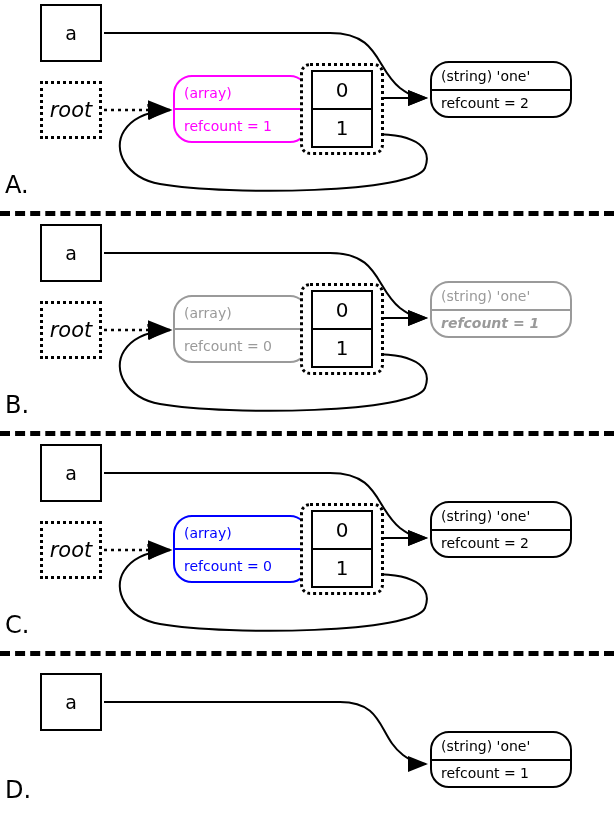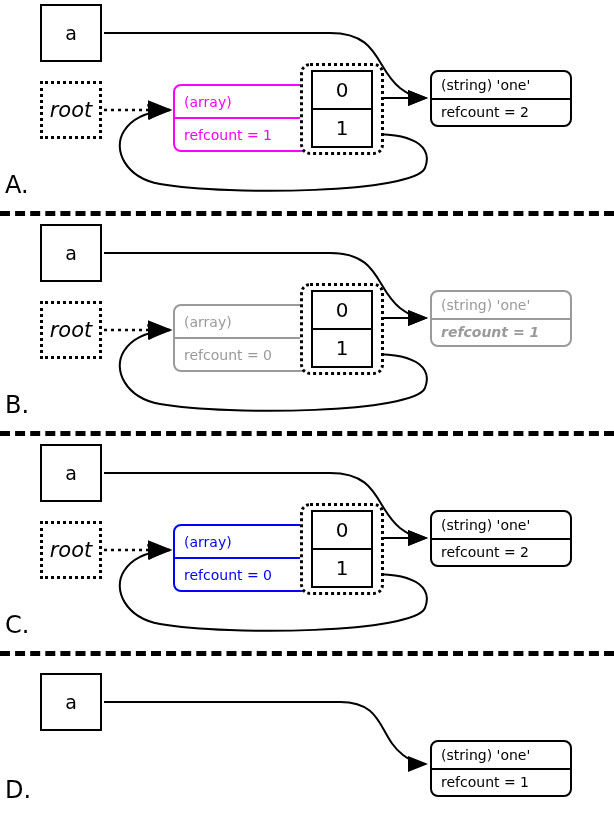--- a/index.html
+++ b/index.html
@@ -25,22 +25,22 @@
   
   .root-box{
     position:absolute;box-sizing:border-box;
     border:3px dotted #000;background:#fff;
     display:flex;align-items:center;justify-content:center;
     font-size:21px;font-style:italic;color:#000;
   }
   
   .zval{
     position:absolute;box-sizing:border-box;
-    border:2px solid #000;border-radius:8px;background:#fff;
-    display:flex;flex-direction:column;margin-top:9px;
+    border:2px solid #000;border-radius:19px;background:#fff;
+    display:flex;flex-direction:column;
   }
   .zval .row{
     flex:1;display:flex;align-items:center;
     padding-left:9px;font-size:14px;color:#000;white-space:nowrap;
   }
   .zval .row.top{border-bottom:2px solid #000;}
 
   .zval.magenta{border-color:#ff00ff;}
   .zval.magenta .row{color:#ff00ff;}
   .zval.magenta .row.top{border-bottom-color:#ff00ff;}

